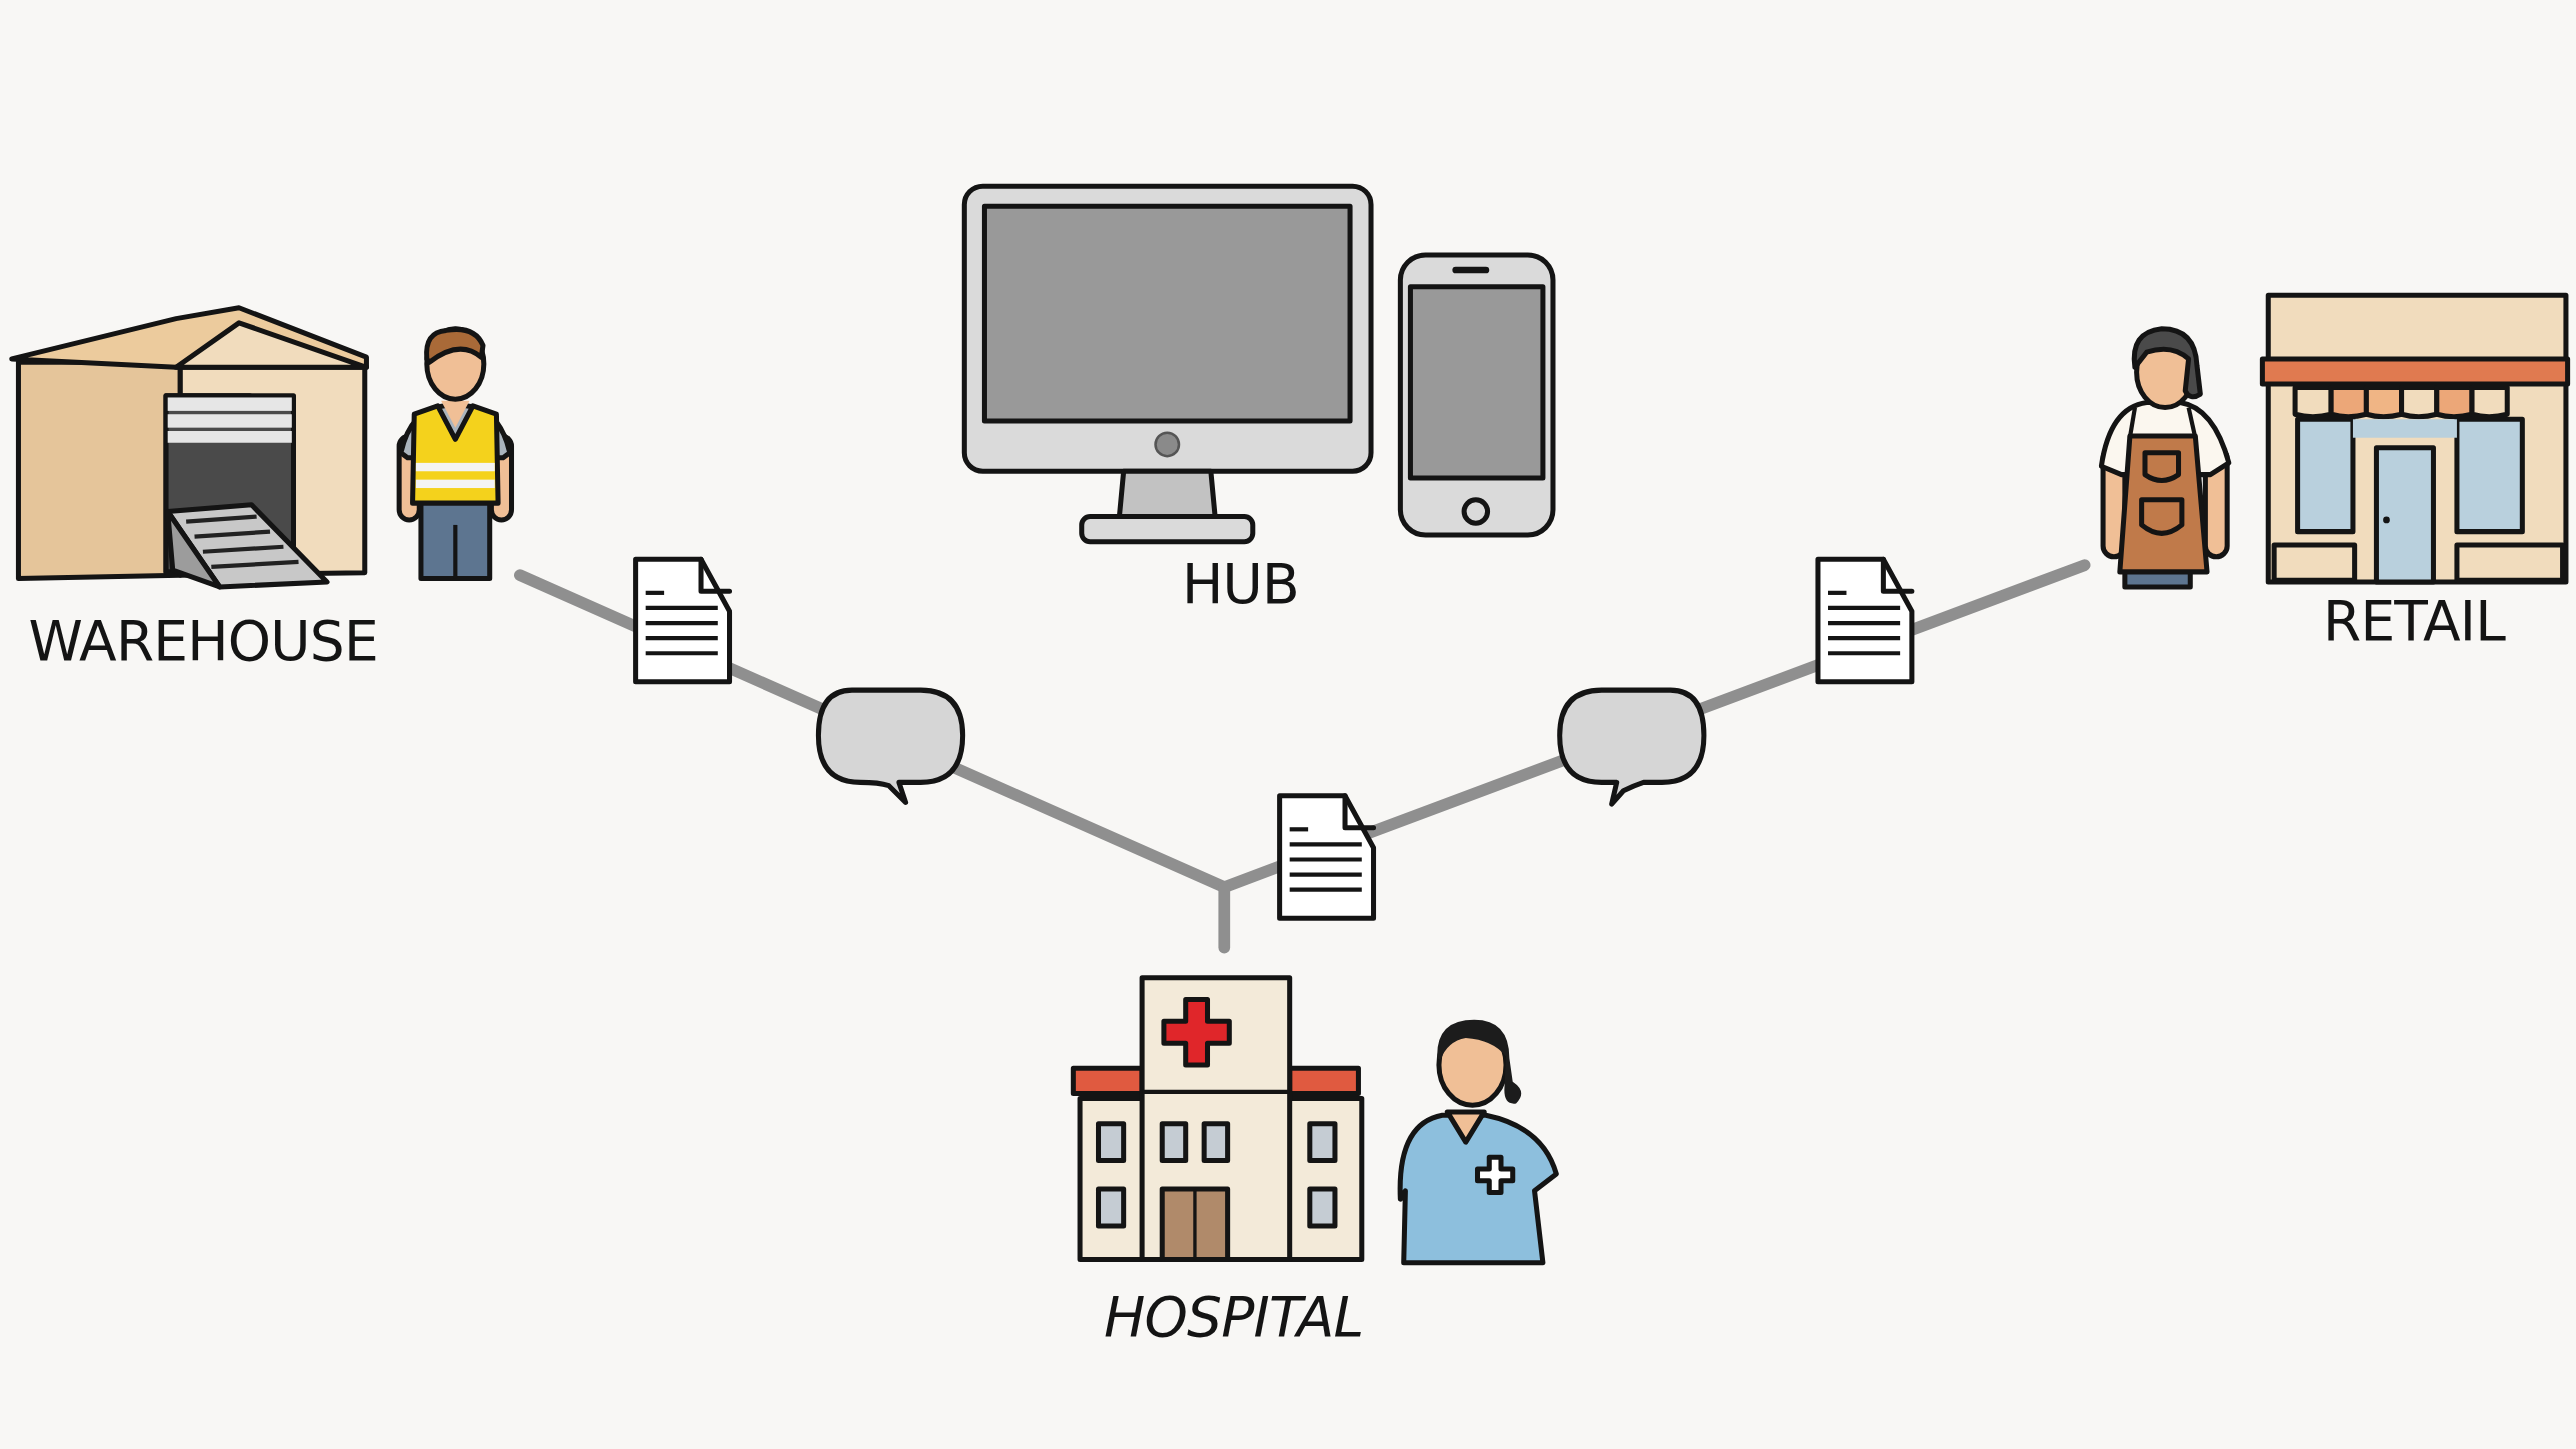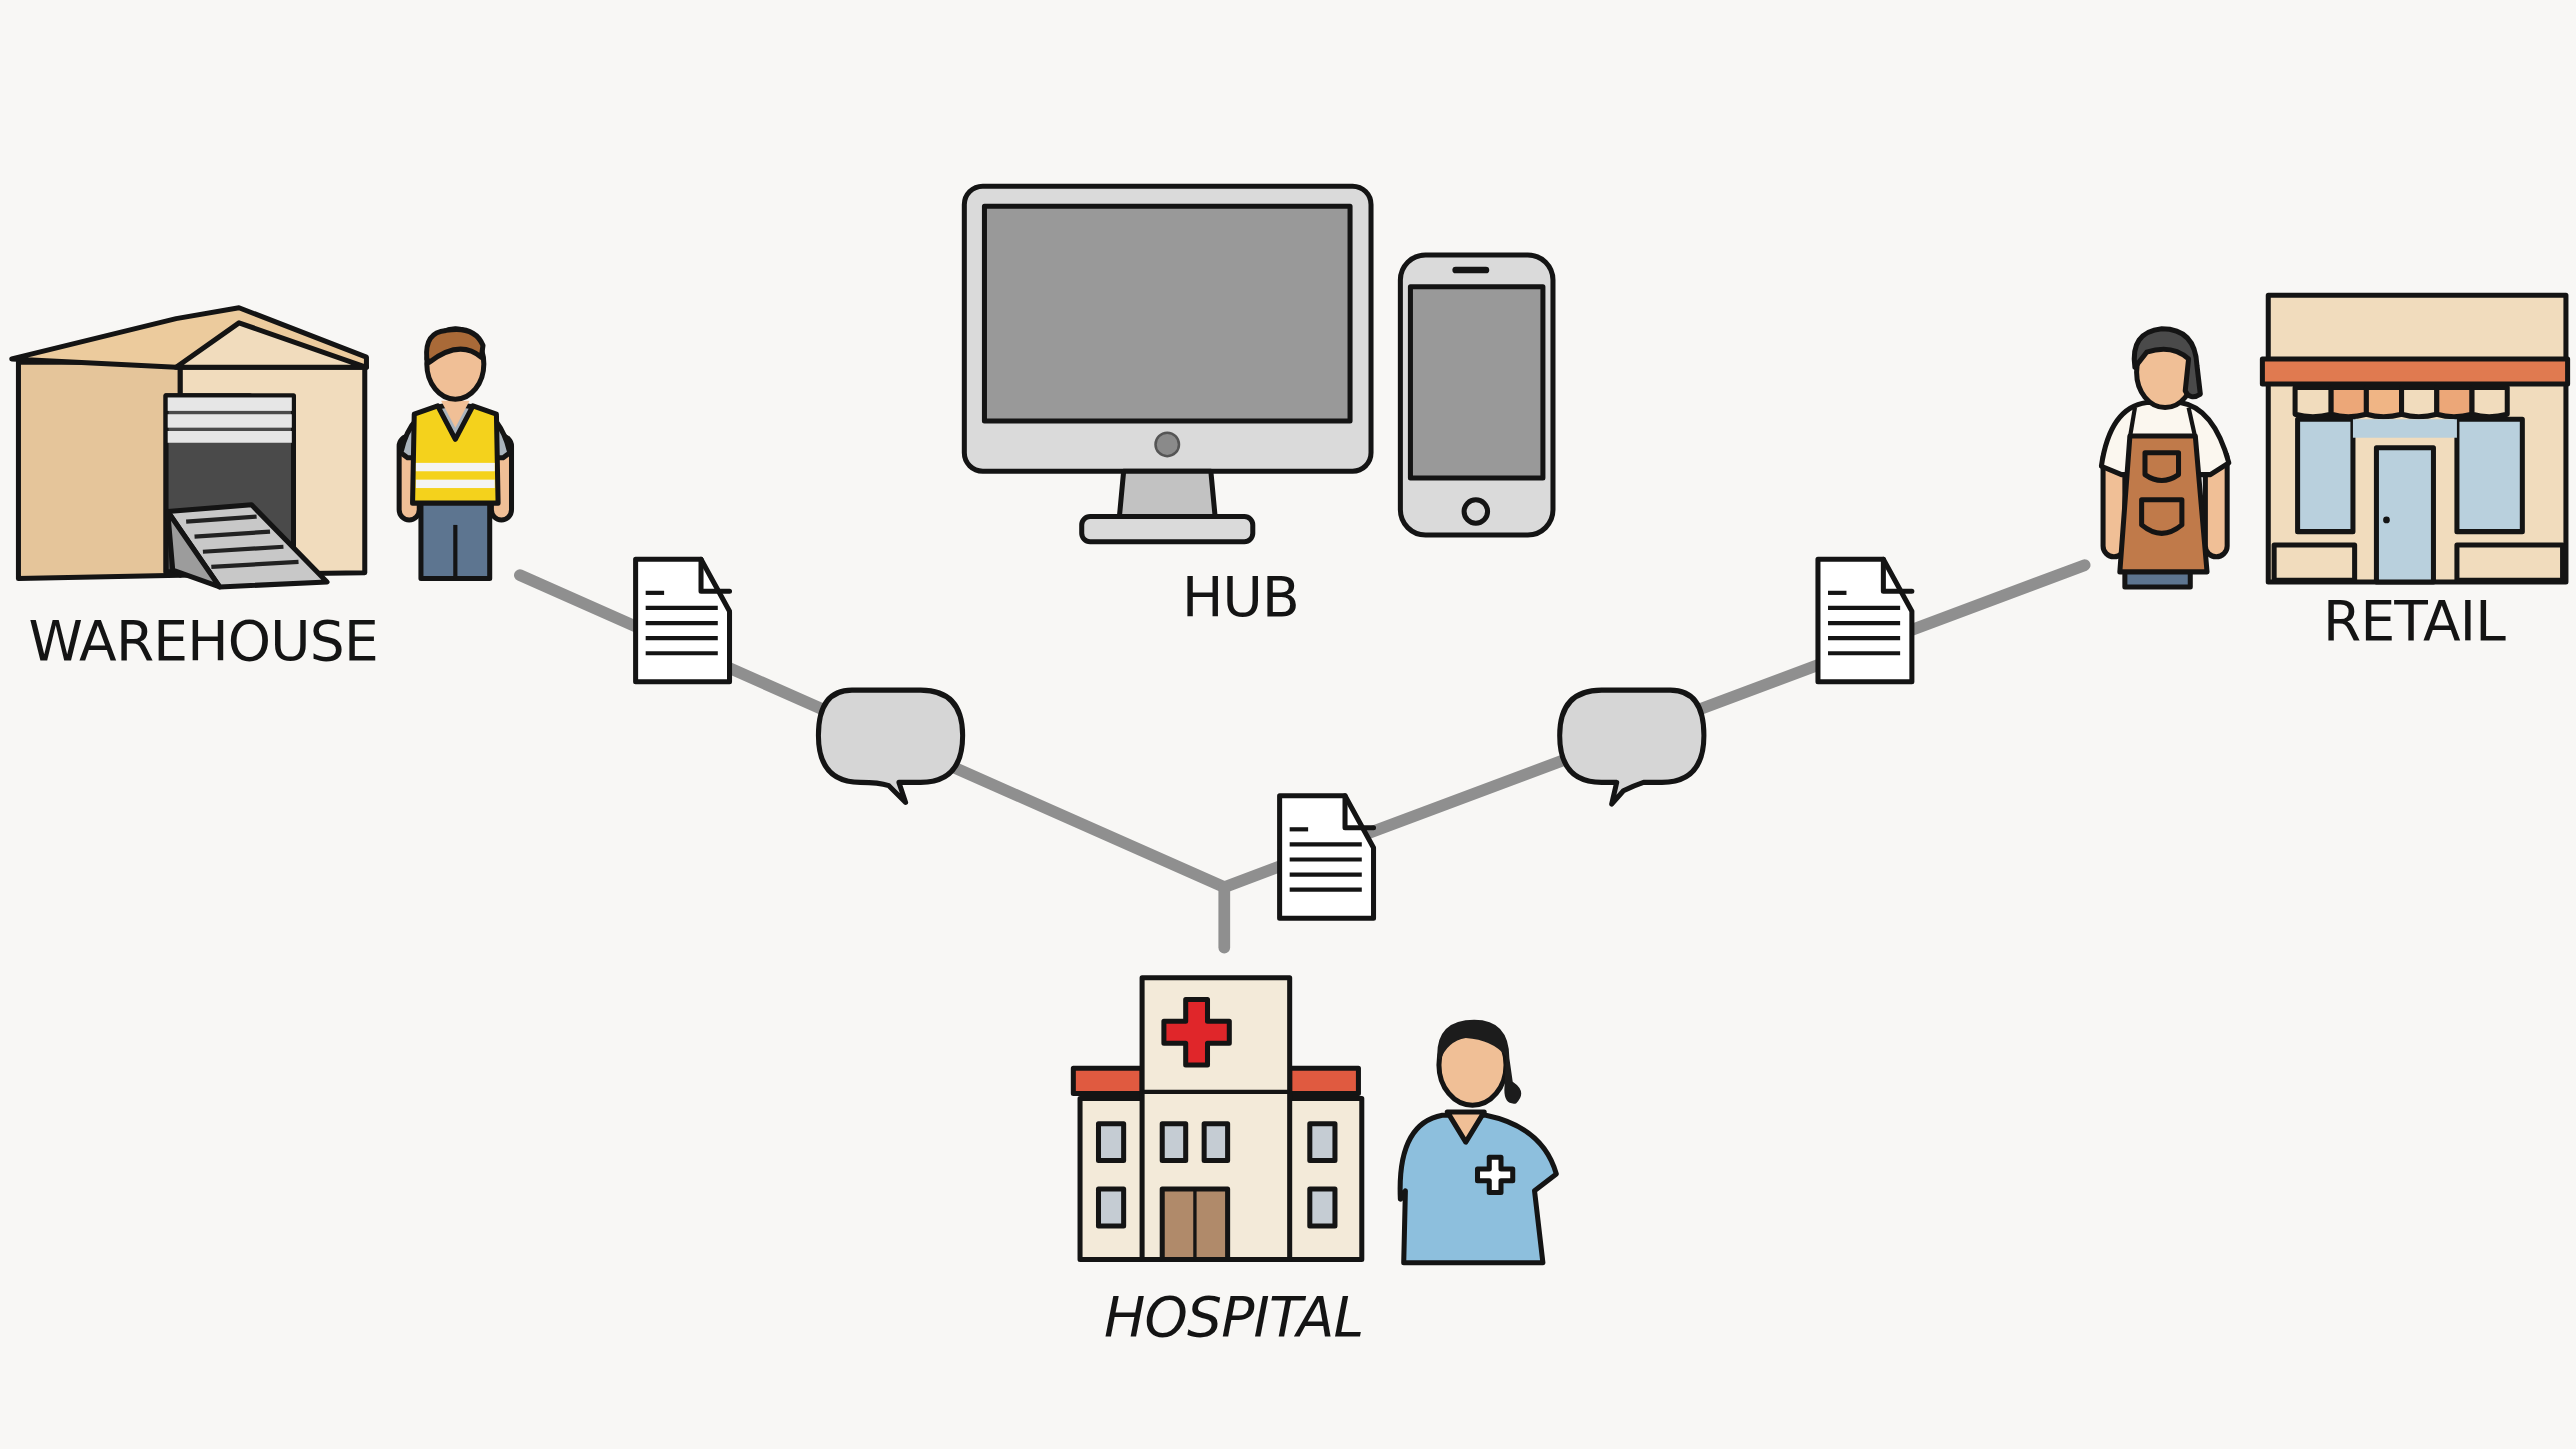--- a/index.html
+++ b/index.html
@@ -205,16 +205,16 @@
         <line x1="12" y1="40" x2="34" y2="40"></line>
         <line x1="12" y1="58" x2="98" y2="58"></line>
         <line x1="12" y1="76" x2="98" y2="76"></line>
         <line x1="12" y1="94" x2="98" y2="94"></line>
         <line x1="12" y1="112" x2="98" y2="112"></line>
       </g>
   </g>
 </svg>
 
 <div class="lbl" style="left:28.5px; top:614px;">WAREHOUSE</div>
-<div class="lbl" style="left:1182px; top:570px;">HUB</div>
+<div class="lbl" style="left:1182px; top:557px;">HUB</div>
 <div class="lbl" style="left:2323px; top:594px;text-align:center;">RETAIL</div>
 <div class="lbl" style="left:1104px; top:1290px;font-style:italic;">HOSPITAL</div>
 
 
 </body></html>

